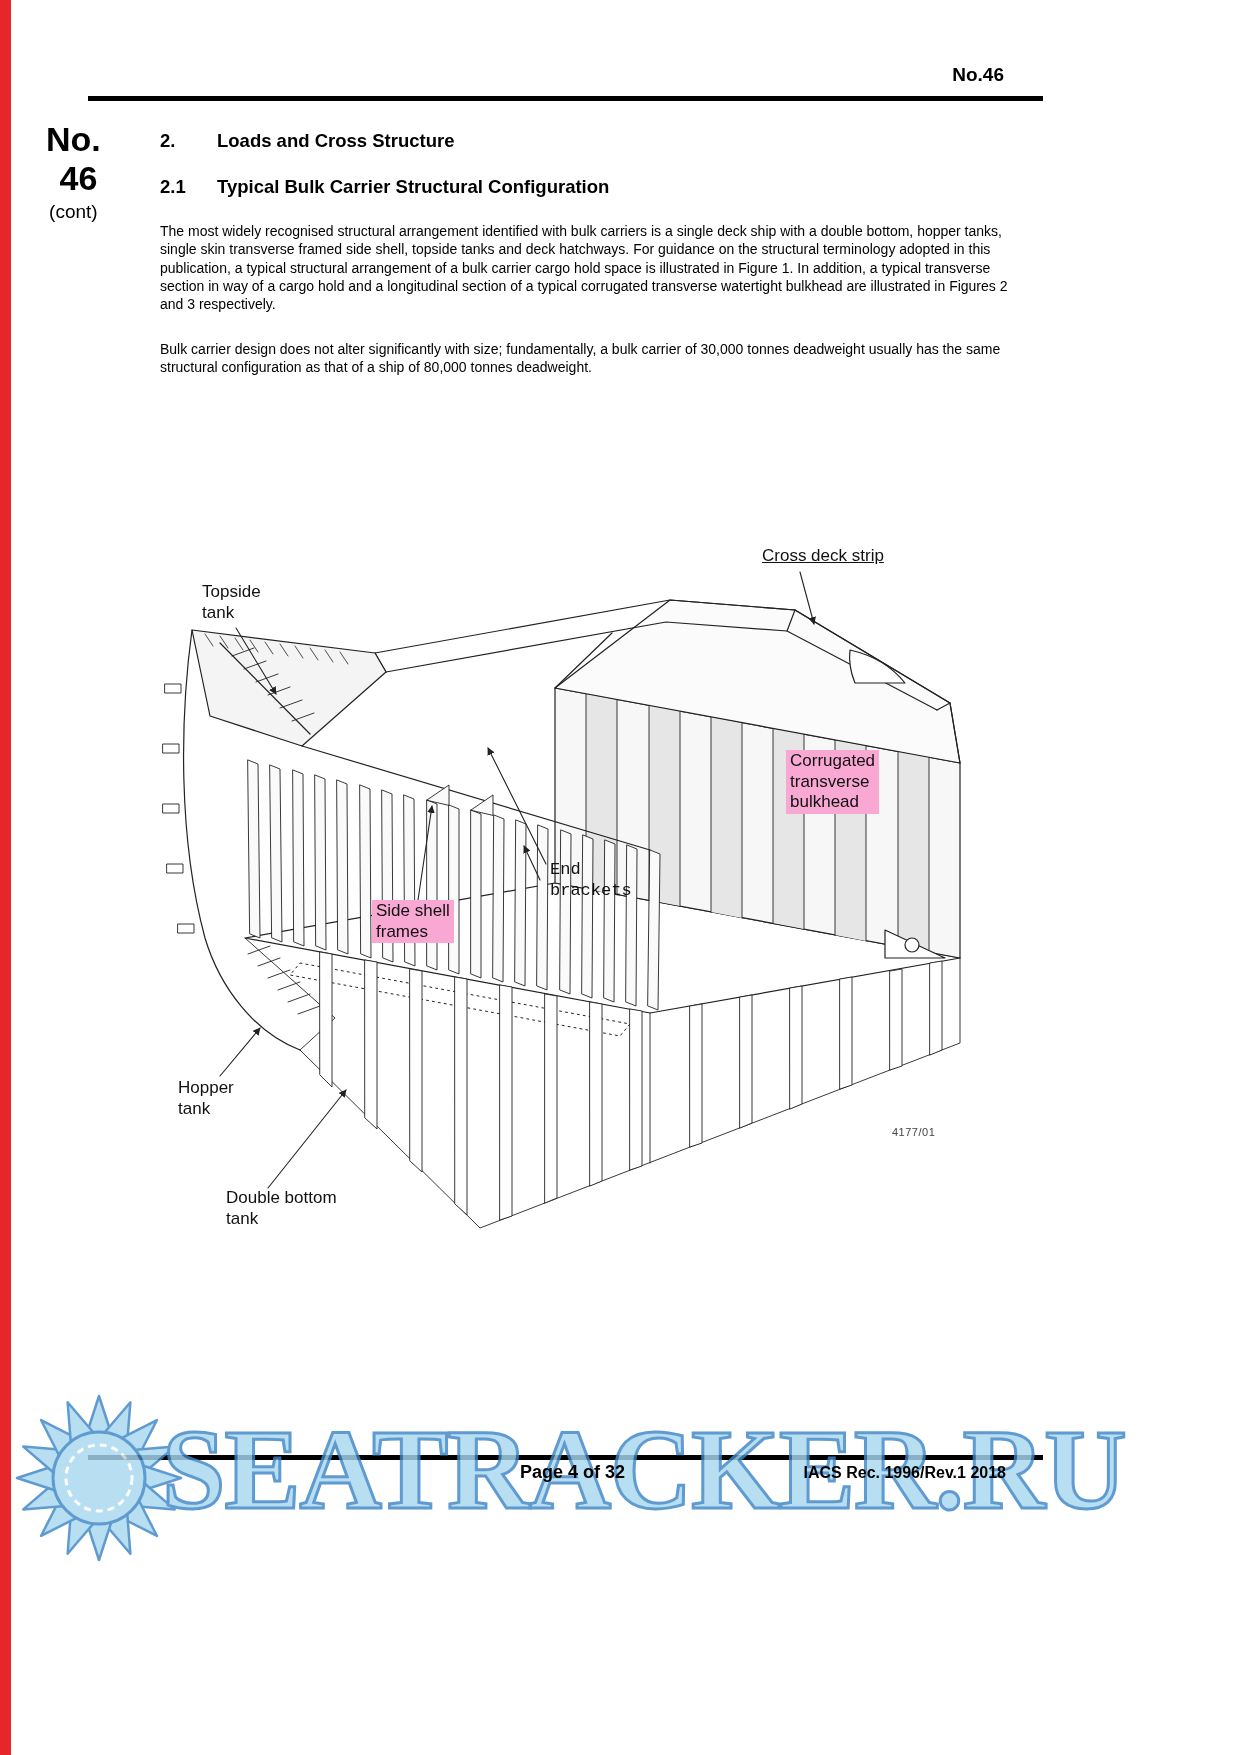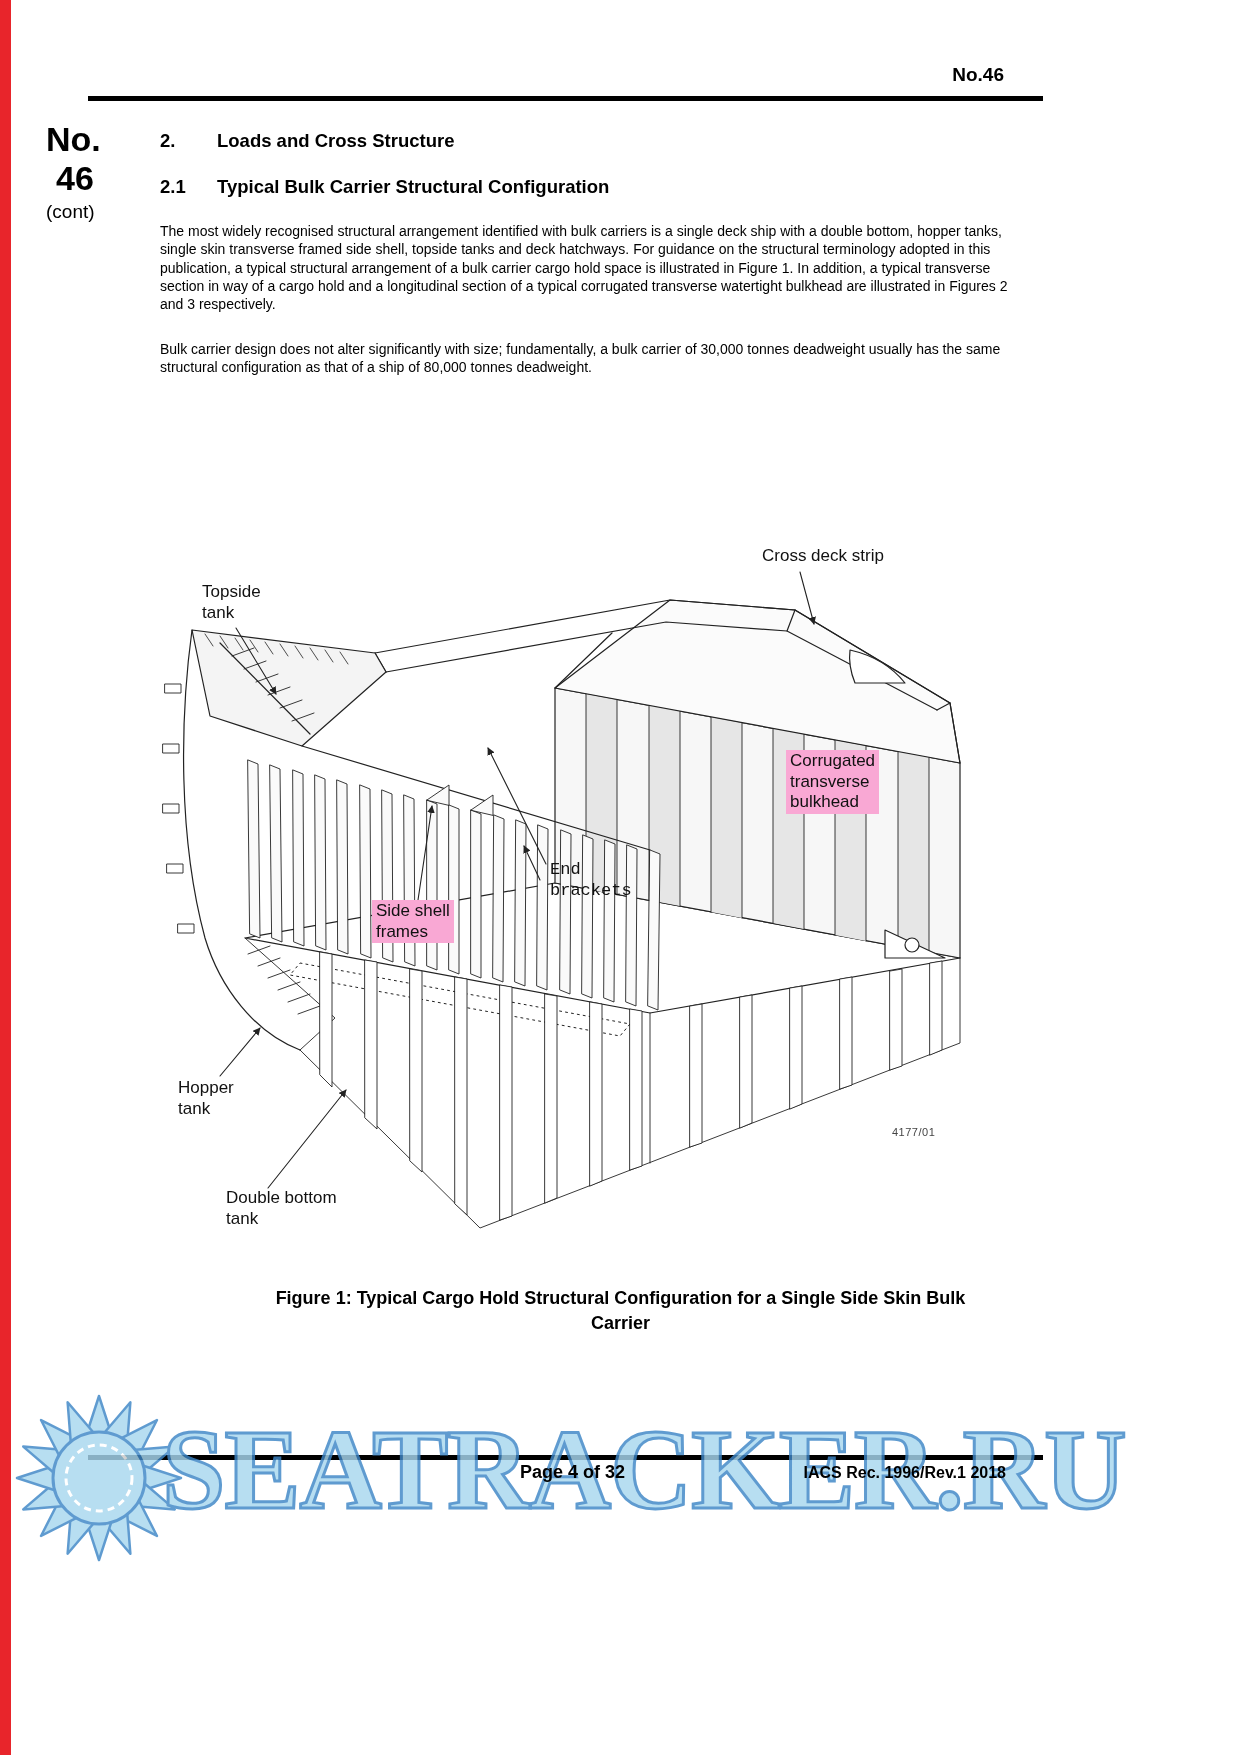--- a/index.html
+++ b/index.html
@@ -29,21 +29,21 @@
   }
   .rule {
     position: absolute;
     left: 88px;
     width: 955px;
     height: 5px;
     background: #000;
   }
   .rule-top { top: 96px; }
   .rule-bottom { top: 1455px; z-index: 3; }
-  .margin-note { position: absolute; left: 46px; top: 120px; }
+  .margin-note { position: absolute; left: 46px; top: 120px; text-align: center; }
   .margin-no  { font-size: 34px; font-weight: bold; line-height: 1.15; }
   .margin-num { font-size: 34px; font-weight: bold; line-height: 1.15; padding-left: 10px; }
   .margin-cont { font-size: 19px; margin-top: 3px; }
   .content {
     position: absolute;
     left: 160px; top: 130px;
     width: 848px;
   }
   .h-row { display: flex; font-weight: bold; font-size: 18.5px; margin-bottom: 24px; }
   .h-num { width: 57px; flex: none; }
@@ -234,39 +234,37 @@
         <path d="M650,34 L664,86" marker-end="url(#arr)"></path>
         <path d="M86,90 L126,156" marker-end="url(#arr)"></path>
         <path d="M396,326 L338,210" marker-end="url(#arr)"></path>
         <path d="M390,342 L374,308" marker-end="url(#arr)"></path>
         <path d="M268,362 L282,268" marker-end="url(#arr)"></path>
         <path d="M70,538 L110,490" marker-end="url(#arr)"></path>
         <path d="M118,650 L196,552" marker-end="url(#arr)"></path>
       </g>
     </svg>
 
-    <div class="fig-label" style="left:612px; top:8px;">Cross deck strip</div>
+    <div class="fig-label" style="left:612px; top:8px;text-decoration:underline;">Cross deck strip</div>
     <div class="fig-label" style="left:52px;  top:44px;">Topside
 tank</div>
     <div class="fig-label bg-white" style="left:636px; top:212px;">Corrugated
 transverse
 bulkhead</div>
     <div class="fig-label" style="left:400px; top:322px;font-family:Liberation Mono, monospace;">End
 brackets</div>
     <div class="fig-label bg-white" style="left:222px; top:362px;">Side shell
 frames</div>
     <div class="fig-label" style="left:28px;  top:540px;">Hopper
 tank</div>
     <div class="fig-label" style="left:76px;  top:650px;">Double bottom
 tank</div>
     <div class="fig-label fig-ref" style="left:742px; top:588px;">4177/01</div>
   </div>
 
-  <div class="caption">Figure 1: Typical Cargo Hold Structural Configuration for a Single Side Skin Bulk
-Carrier</div>
 
   <div class="rule rule-bottom"></div>
   <div class="footer-page">Page 4 of 32</div>
   <div class="footer-ref">IACS Rec. 1996/Rev.1 2018</div>
 
   <div class="watermark">
     <svg class="sun" width="170" height="180" viewBox="0 0 170 180">
       <defs>
         <path id="ray" d="M85,8 L72,48 L98,48 Z" fill="#a8d7ef" stroke="#3d86c6" stroke-width="2.5" stroke-linejoin="round"></path>
       </defs>

